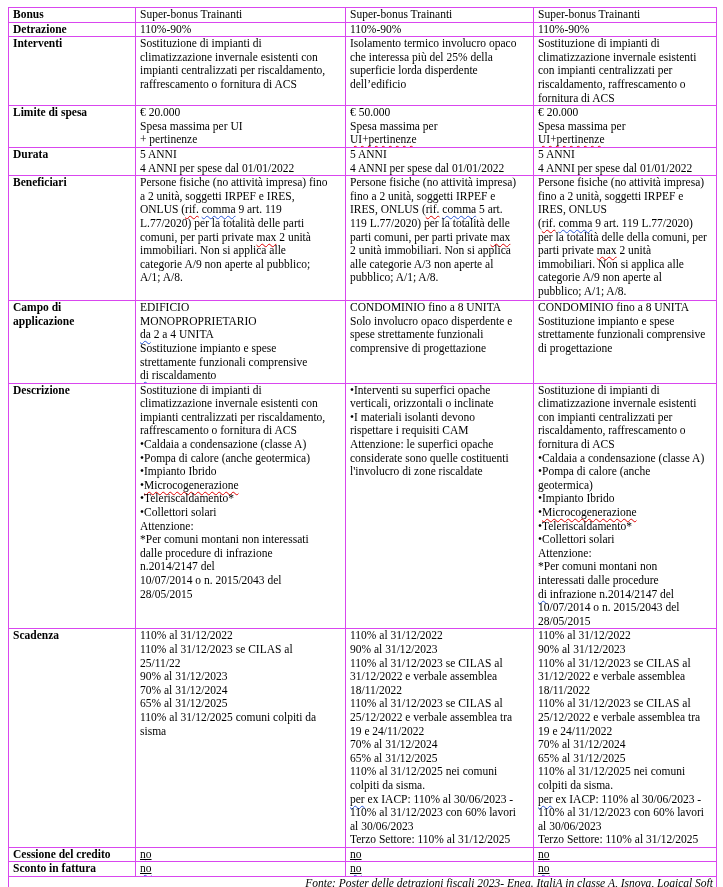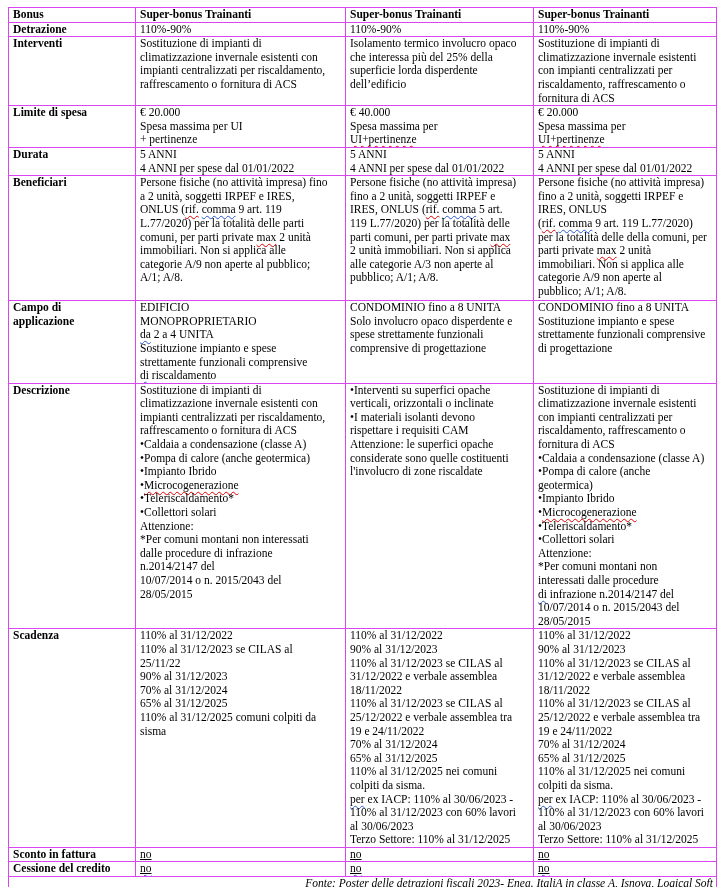--- a/index.html
+++ b/index.html
@@ -18,21 +18,21 @@
   }
   td {
     border:1px solid #d946ef;
     vertical-align:top;
     padding:0 3px 0 4px;
     font-size:11.5px;
     line-height:13.6px;
     overflow:hidden;
   }
   .label-cell { font-weight:bold; }
-  .value-cell.bold { font-weight:bold; }
+  .value-cell.bold { font-weight:normal; }
   .line { white-space:nowrap; }
   
   .sq-red {
     text-decoration-line:underline;
     text-decoration-style:wavy;
     text-decoration-color:#e00000;
     text-decoration-thickness:1px;
     text-underline-offset:2px;
     text-decoration-skip-ink:none;
   }
@@ -124,21 +124,21 @@
         <tr style="height: 39px;">
           <td class="label-cell">
             <div class="line"><span>Limite di spesa</span></div>
           </td>
           <td class="value-cell">
             <div class="line"><span>€ 20.000</span></div>
             <div class="line"><span>Spesa massima per UI</span></div>
             <div class="line"><span>+ pertinenze</span></div>
           </td>
           <td class="value-cell">
-            <div class="line"><span>€ 40.000</span></div>
+            <div class="line"><span>€ 50.000</span></div>
             <div class="line"><span>Spesa massima per</span></div>
             <div class="line"><span class="sq-red">UI+pertinenze</span></div>
           </td>
           <td class="value-cell">
             <div class="line"><span>€ 20.000</span></div>
             <div class="line"><span>Spesa massima per</span></div>
             <div class="line"><span class="sq-red">UI+pertinenze</span></div>
           </td>
         </tr>
         <tr style="height: 24px;">
@@ -318,35 +318,35 @@
             <div class="line"><span>110% al 31/12/2025 nei comuni</span></div>
             <div class="line"><span>colpiti da sisma.</span></div>
             <div class="line"><span class="sq-blue">per</span><span> ex IACP: 110% al 30/06/2023 -</span></div>
             <div class="line"><span>110% al 31/12/2023 con 60% lavori</span></div>
             <div class="line"><span>al 30/06/2023</span></div>
             <div class="line"><span>Terzo Settore: 110% al 31/12/2025</span></div>
           </td>
         </tr>
         <tr style="height: 14px;">
           <td class="label-cell">
+            <div class="line"><span>Cessione del credito</span></div>
+          </td>
+          <td class="value-cell">
+            <div class="line"><span class="sq-blue"><span class="ul">no</span></span></div>
+          </td>
+          <td class="value-cell">
+            <div class="line"><span class="sq-blue"><span class="ul">no</span></span></div>
+          </td>
+          <td class="value-cell">
+            <div class="line"><span class="sq-blue"><span class="ul">no</span></span></div>
+          </td>
+        </tr>
+        <tr style="height: 14px;">
+          <td class="label-cell">
             <div class="line"><span>Sconto in fattura</span></div>
-          </td>
-          <td class="value-cell">
-            <div class="line"><span class="sq-blue"><span class="ul">no</span></span></div>
-          </td>
-          <td class="value-cell">
-            <div class="line"><span class="sq-blue"><span class="ul">no</span></span></div>
-          </td>
-          <td class="value-cell">
-            <div class="line"><span class="sq-blue"><span class="ul">no</span></span></div>
-          </td>
-        </tr>
-        <tr style="height: 14px;">
-          <td class="label-cell">
-            <div class="line"><span>Cessione del credito</span></div>
           </td>
           <td class="value-cell">
             <div class="line"><span class="sq-blue"><span class="ul">no</span></span></div>
           </td>
           <td class="value-cell">
             <div class="line"><span class="sq-blue"><span class="ul">no</span></span></div>
           </td>
           <td class="value-cell">
             <div class="line"><span class="sq-blue"><span class="ul">no</span></span></div>
           </td>

